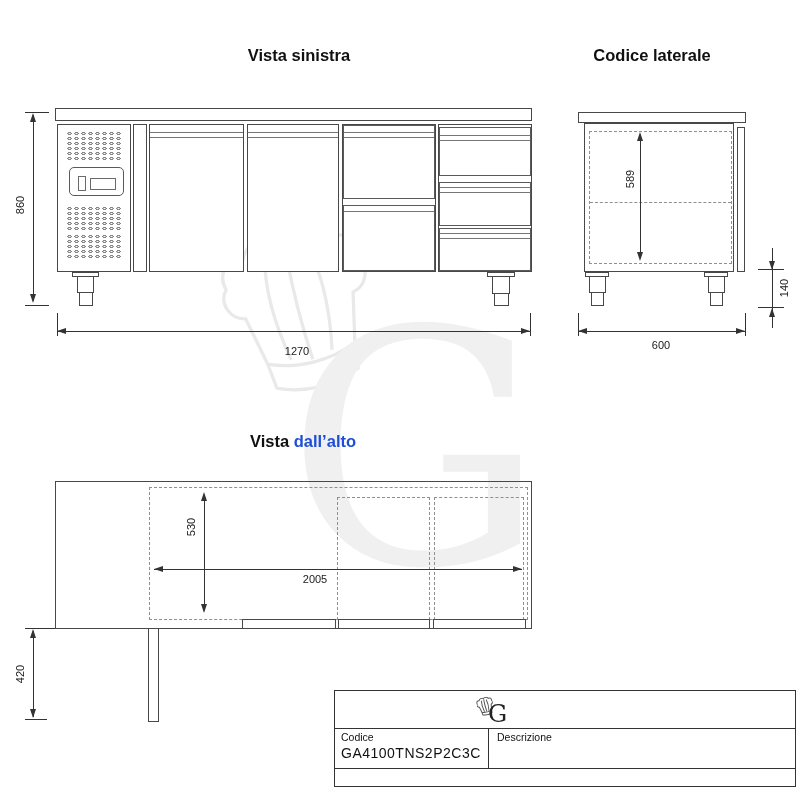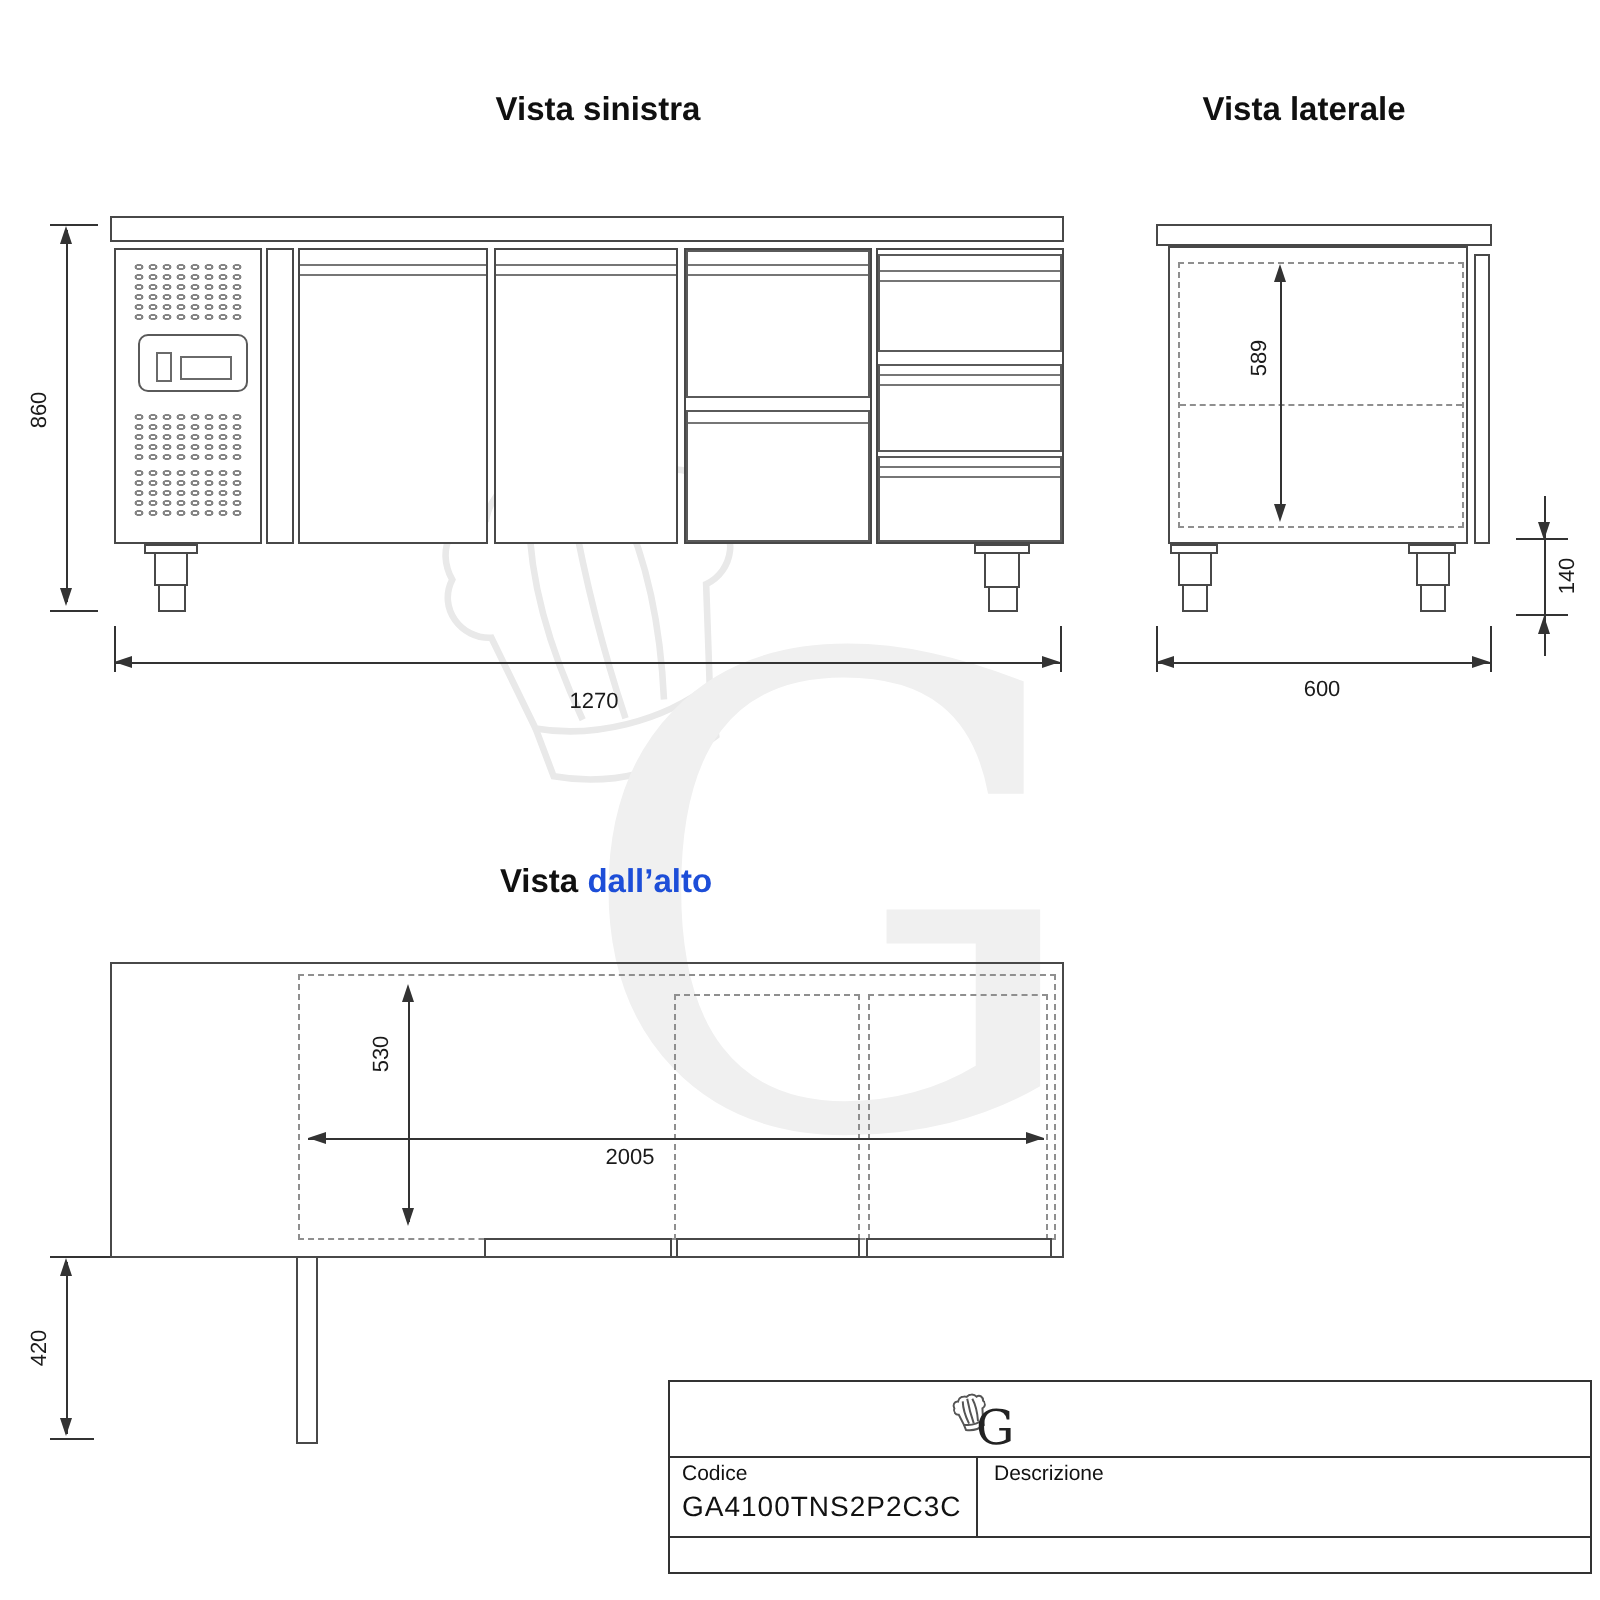--- a/index.html
+++ b/index.html
@@ -113,21 +113,21 @@
   <div class="a ad view" style="left:30px;top:294px;"></div>
   <div class="dt dtv view" style="left:20px;top:205px;">860</div>
 
   <div class="vl dim view" style="left:57px;top:313px;height:23px;"></div>
   <div class="vl dim view" style="left:530px;top:313px;height:23px;"></div>
   <div class="hl dim view" style="left:57px;top:331px;width:474px;"></div>
   <div class="a al view" style="left:57px;top:328px;"></div>
   <div class="a ar view" style="left:521px;top:328px;"></div>
   <div class="dt view" style="left:297px;top:351px;">1270</div>
 
-  <div class="vt view" style="left:652px;top:46px;">Vista laterale</div>
+  <div class="vt view" style="left:652px;top:46px;">Codice laterale</div>
 
   <div class="r view" style="left:578px;top:112px;width:168px;height:11px;"></div>
   <div class="r view" style="left:584px;top:123px;width:150px;height:149px;"></div>
   <div class="r view" style="left:737px;top:127px;width:8px;height:145px;"></div>
   <div class="dr view" style="left:589px;top:131px;width:143px;height:133px;"></div>
   <div class="dh view" style="left:590px;top:202px;width:141px;"></div>
 
   <div class="vl dim view" style="left:640px;top:136px;height:122px;"></div>
   <div class="a au view" style="left:637px;top:132px;"></div>
   <div class="a ad view" style="left:637px;top:252px;"></div>

